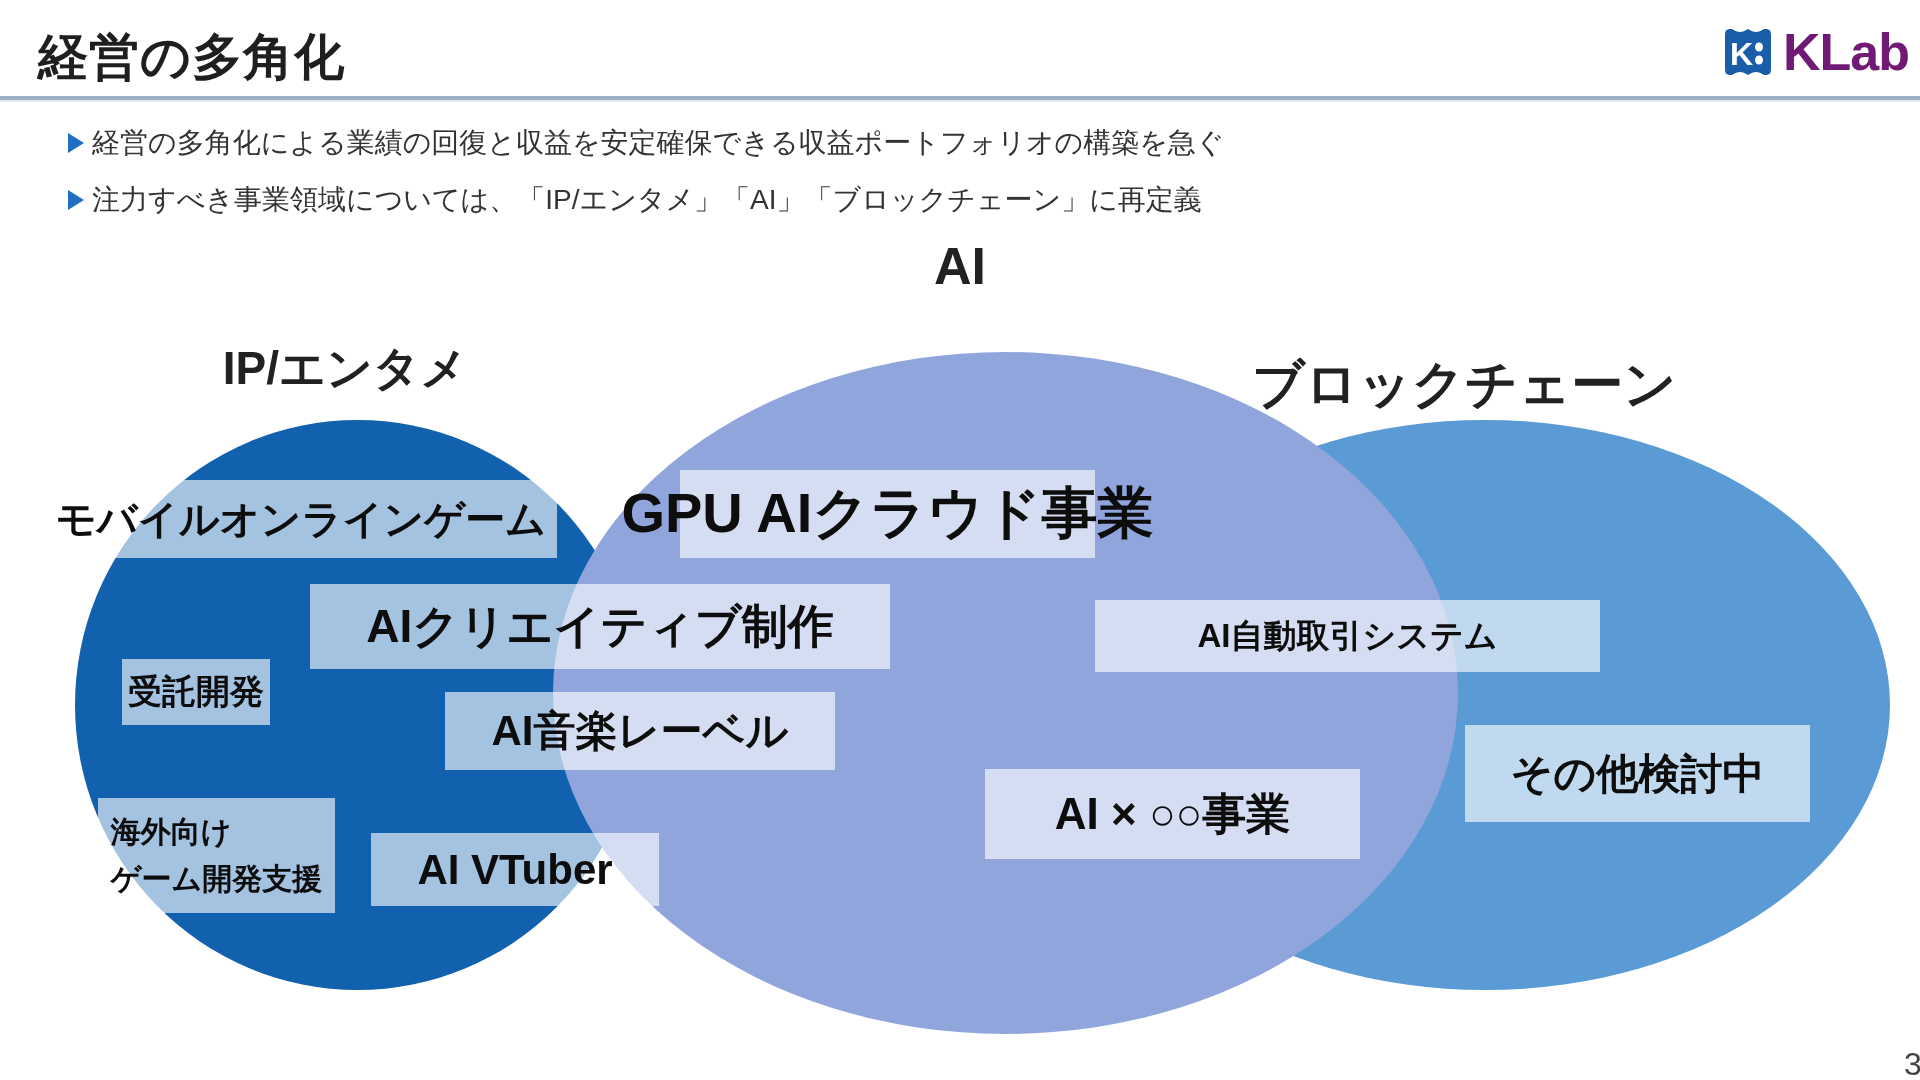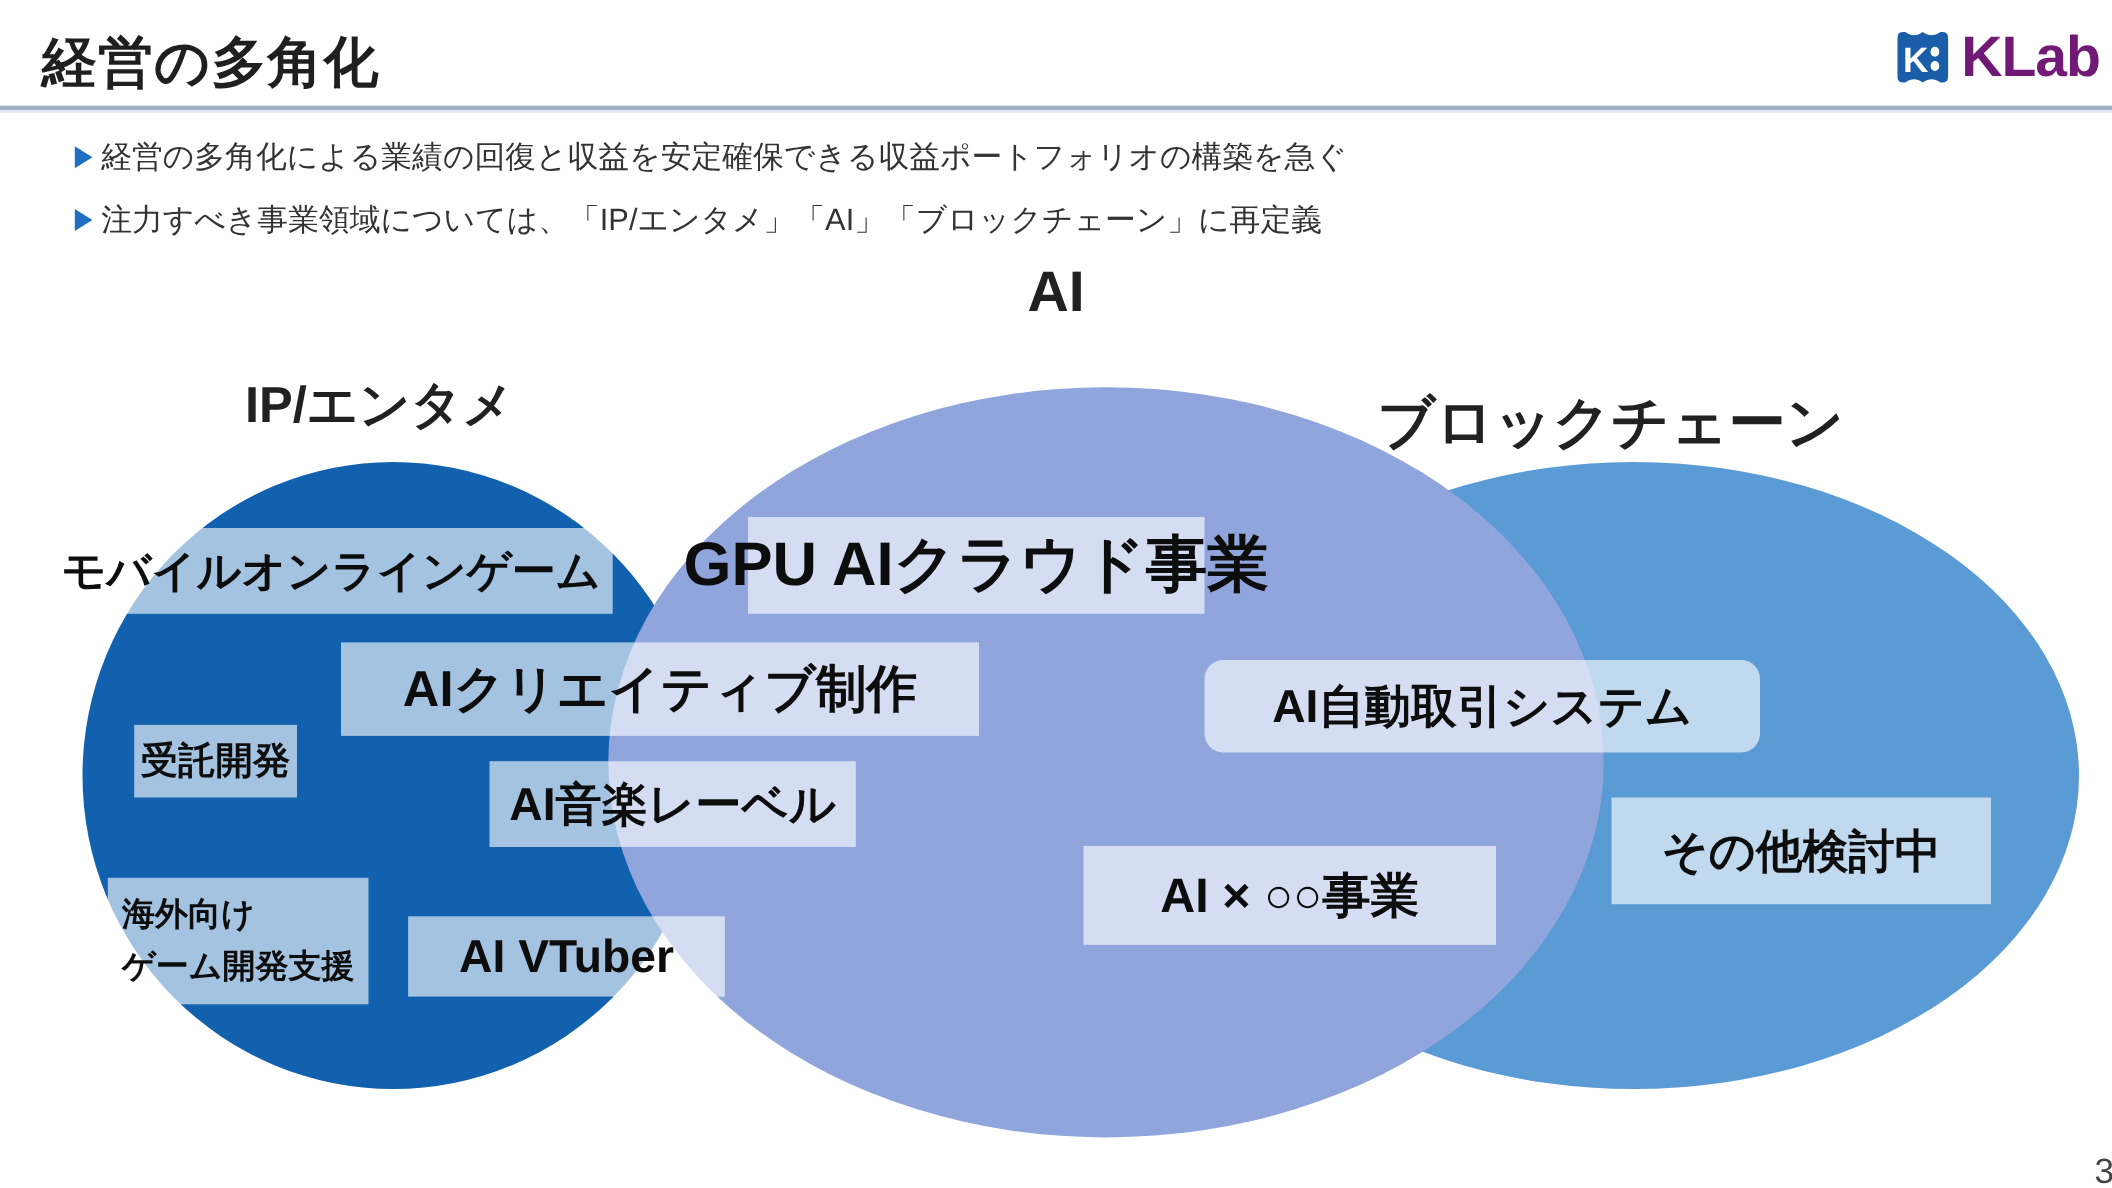--- a/index.html
+++ b/index.html
@@ -52,24 +52,24 @@
   .venn-box{
     position:absolute;z-index:3;
     background:rgba(255,255,255,0.62);
     display:flex;align-items:center;justify-content:center;
     font-weight:bold;color:#0d0d0d;white-space:nowrap;
   }
   .box-mobile   {left:45px;  top:480px;width:512px;height:78px; font-size:40px;}
   .box-jutaku   {left:122px; top:659px;width:148px;height:66px; font-size:34px;}
   .box-kaigai   {left:98px;  top:798px;width:237px;height:115px;font-size:30px;white-space:pre-line;line-height:1.55;}
   .box-creative {left:310px; top:584px;width:580px;height:85px; font-size:46px;}
-  .box-music    {left:445px; top:692px;width:333px;height:78px; font-size:42px;}
+  .box-music    {left:445px; top:692px;width:390px;height:78px; font-size:42px;}
   .box-vtuber   {left:371px; top:833px;width:288px;height:73px; font-size:42px;}
   .box-gpu      {left:680px; top:470px;width:415px;height:88px; font-size:56px;}
-  .box-trade    {left:1095px;top:600px;width:505px;height:84px; font-size:42px;border-radius:17px;}
+  .box-trade    {left:1095px;top:600px;width:505px;height:72px; font-size:33px;}
   .box-aix      {left:985px; top:769px;width:375px;height:90px; font-size:44px;}
   .box-other    {left:1465px;top:725px;width:345px;height:97px; font-size:42px;}
   
   .page-number{
     position:absolute;left:1904px;top:1034px;
     font-size:32px;color:#444444;margin-top:12px;
   }
 </style>
 </head>
 <body>

